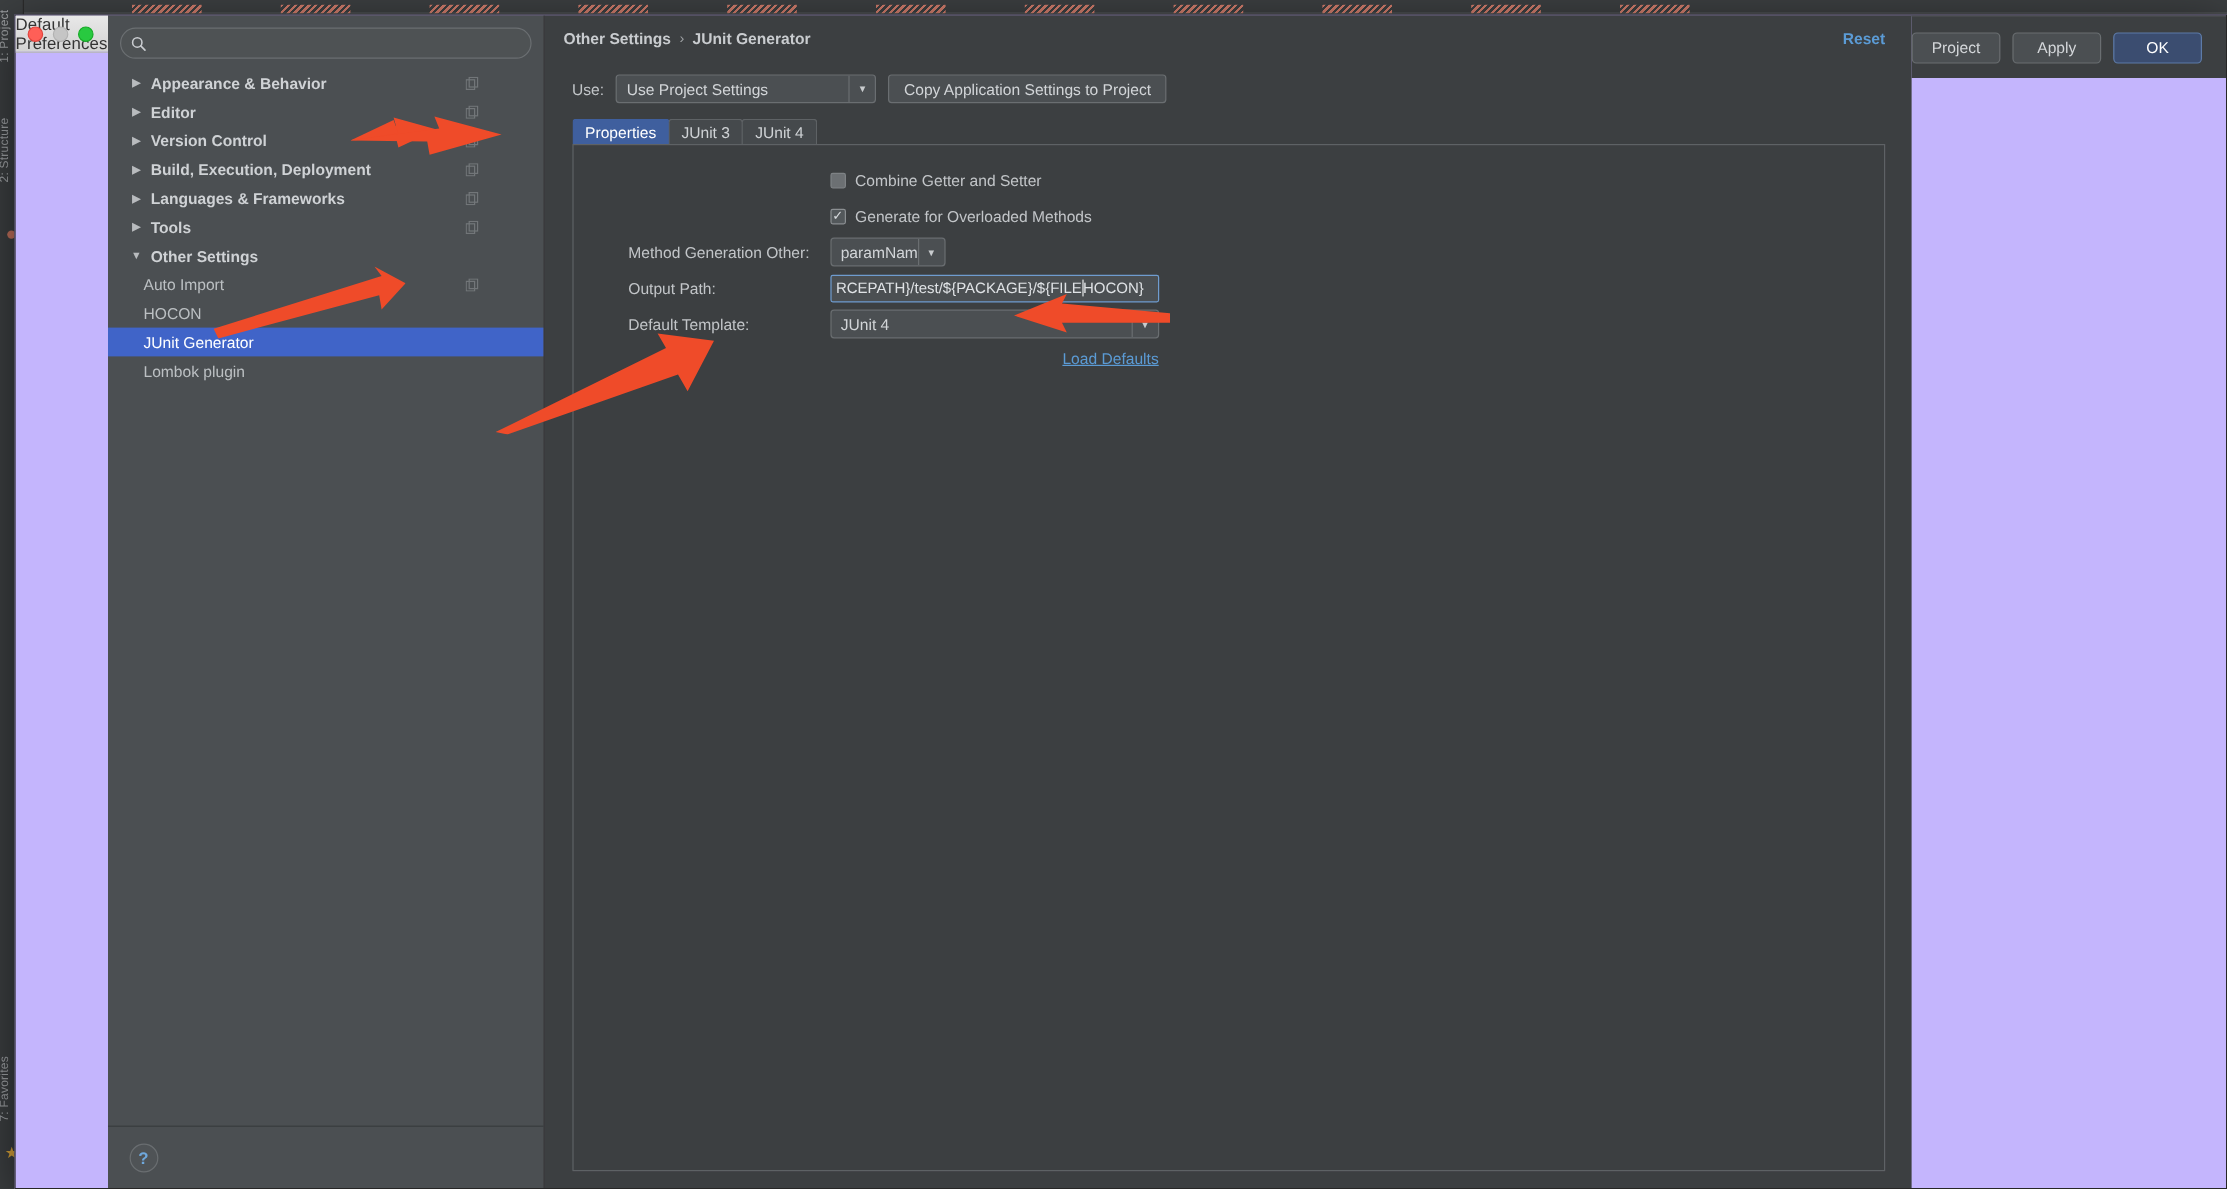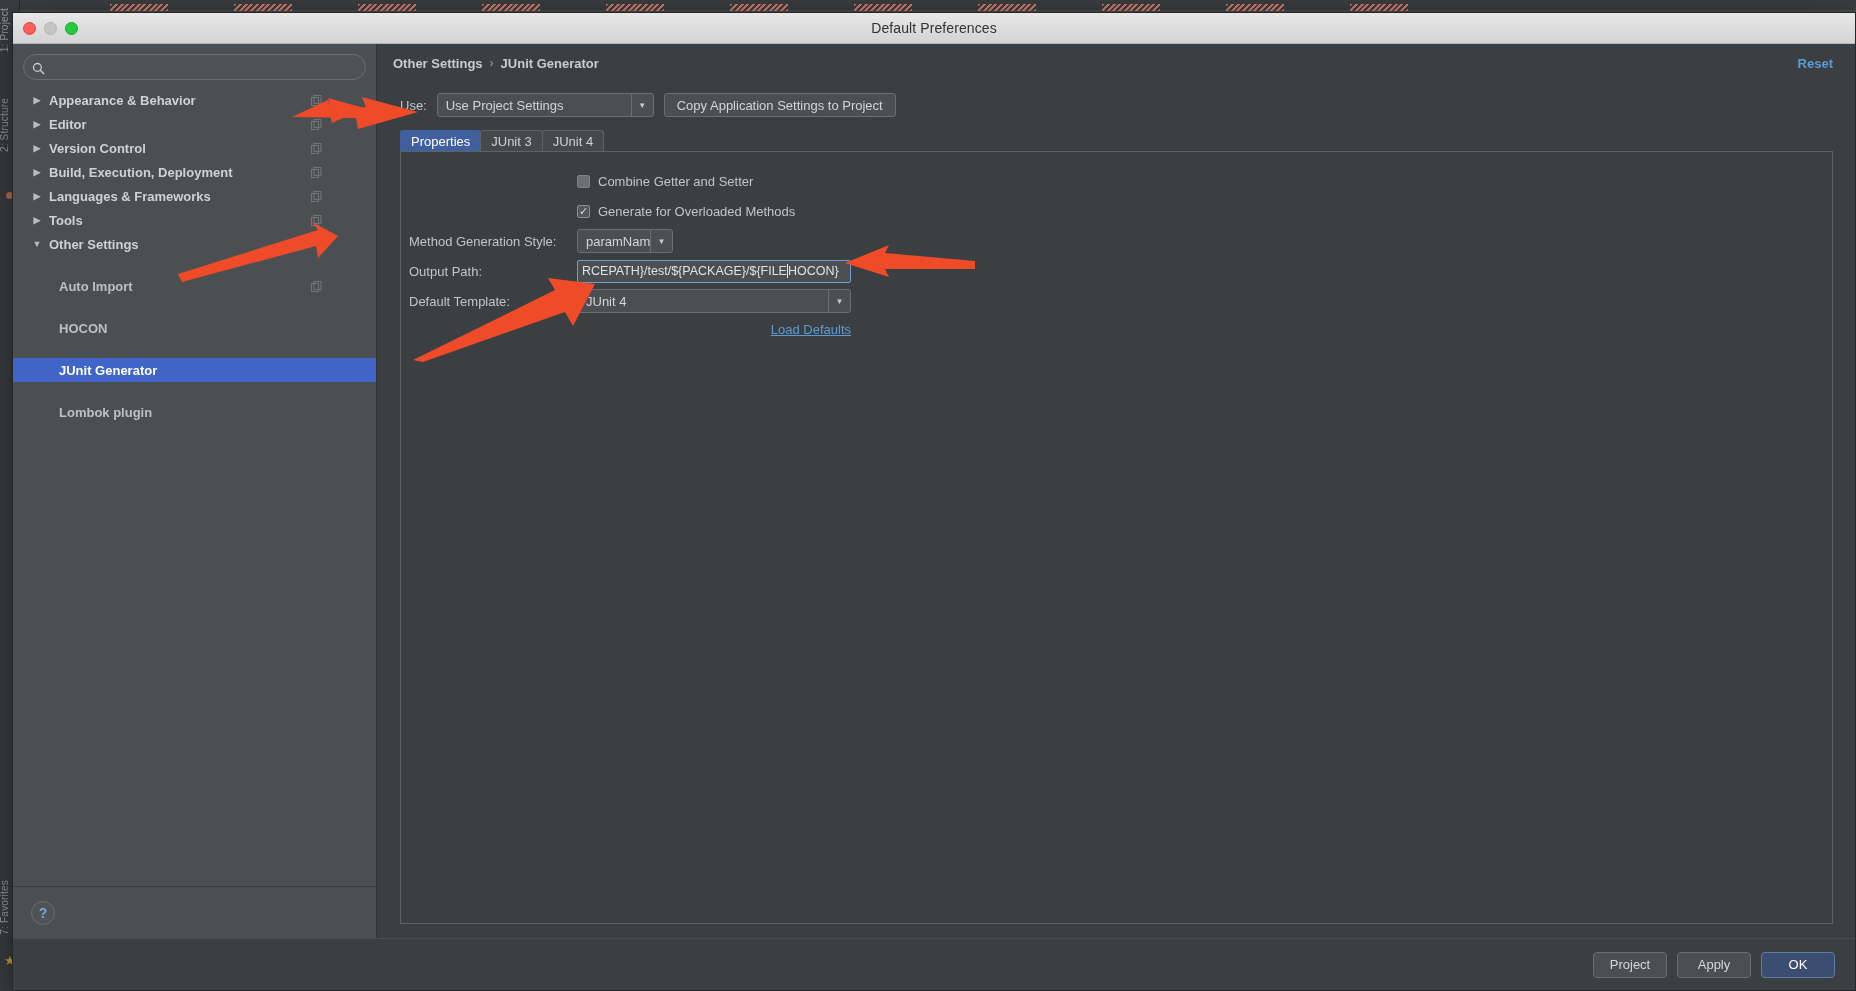--- a/index.html
+++ b/index.html
@@ -53,25 +53,25 @@
   .rail-dot {
     position: absolute; left: 6px; width: 7px; height: 7px; border-radius: 50%;
     background: #c2715c;
   }
 
   
   #prefs-window {
     position: absolute;
     left: 12px; top: 12px;
     width: 1844px; height: 979px;
-    background: #b91c1c;
+    background: #c4b5fd;
     border: 1px solid #262626;
     box-shadow: 0 10px 40px rgba(0,0,0,.55);
     z-index: 10;
-    display: flex; flex-direction: column;
+    display: flex; flex-direction: row;
   }
   #titlebar {
     height: 31px; flex: 0 0 31px;
     background: linear-gradient(to bottom, #e8e8e8, #d3d3d3);
     border-bottom: 1px solid #b6b6b6;
     position: relative;
     display: flex; align-items: center; justify-content: center;
   }
   #title-text {
     font-size: 14px; color: #333; letter-spacing: .1px;
@@ -112,21 +112,21 @@
     padding: 0 8px 0 6px;
   }
   #tree { flex: 1 1 auto; overflow: hidden; padding-top: 2px; }
   .tree-row {
     height: 24px; display: flex; align-items: center;
     padding-left: 18px; position: relative;
     color: #c8cbce; font-size: 13px;
     cursor: default;
   }
   .tree-row.top { font-weight: bold; color: #cfd2d5; }
-  .tree-row.child { padding-left: 46px; font-weight: bold; color: #bcc0c3; margin-top: 18px; }
+  .tree-row.child { padding-left: 30px; font-weight: normal; color: #bcc0c3; }
   .tree-row.selected { background: #4064c8; color: #ffffff; }
   .tri {
     width: 12px; height: 12px; margin-right: 6px; flex: 0 0 12px;
     display: flex; align-items: center; justify-content: center;
     font-size: 9px; color: #b8bbbe;
   }
   .copy-glyph {
     position: absolute; right: 54px; top: 6px;
     width: 11px; height: 11px; opacity: .5;
   }
@@ -200,20 +200,21 @@
   .tab.active { background: #3f5f9e; color: #ffffff; border-color: #3f5f9e; }
 
   #tab-panel {
     flex: 1 1 auto;
     border: 1px solid #5e6265;
     background: #3c3f41;
     margin-left: 7px;
     margin-bottom: 14px;
     min-height: 0;
     position: relative;
+    padding-left: 38px;
   }
   #form {
     padding-top: 14px;
     display: grid;
     grid-template-columns: 158px auto;
     row-gap: 0px; column-gap: 10px;
     margin-left: 8px;
   }
   .form-label {
     color: #c2c5c8; font-size: 13px; height: 30px;
@@ -442,21 +443,21 @@
               <span class="chk off" id="chk-combine"></span>
               <span class="chk-label">Combine Getter and Setter</span>
             </div>
 
             <div class="form-label"></div>
             <div class="check-row">
               <span class="chk" id="chk-overloaded">✓</span>
               <span class="chk-label">Generate for Overloaded Methods</span>
             </div>
 
-            <div class="form-label">Method Generation Style:</div>
+            <div class="form-label">Method Generation Other:</div>
             <div class="form-field">
               <div class="combo" id="style-combo">
                 <span class="cval">paramName</span>
                 <span class="carrow">▼</span>
               </div>
             </div>
 
             <div class="form-label">Output Path:</div>
             <div class="form-field">
               <div id="output-path-display">

